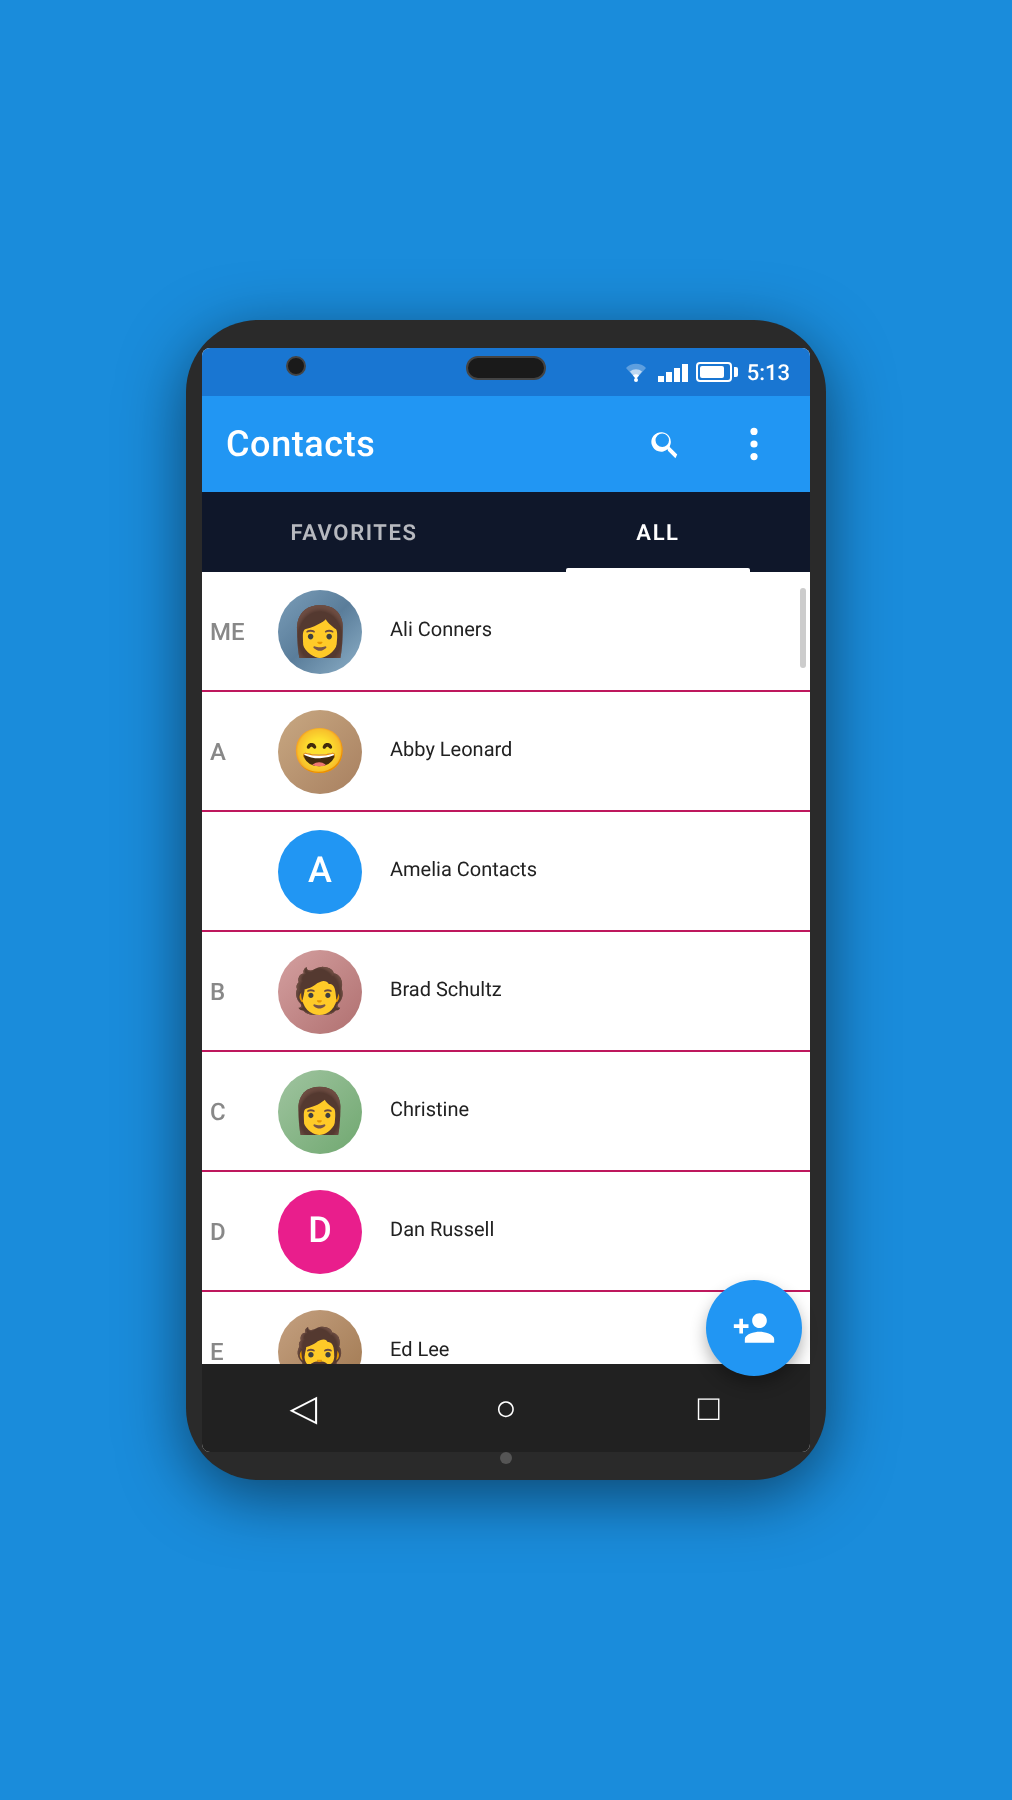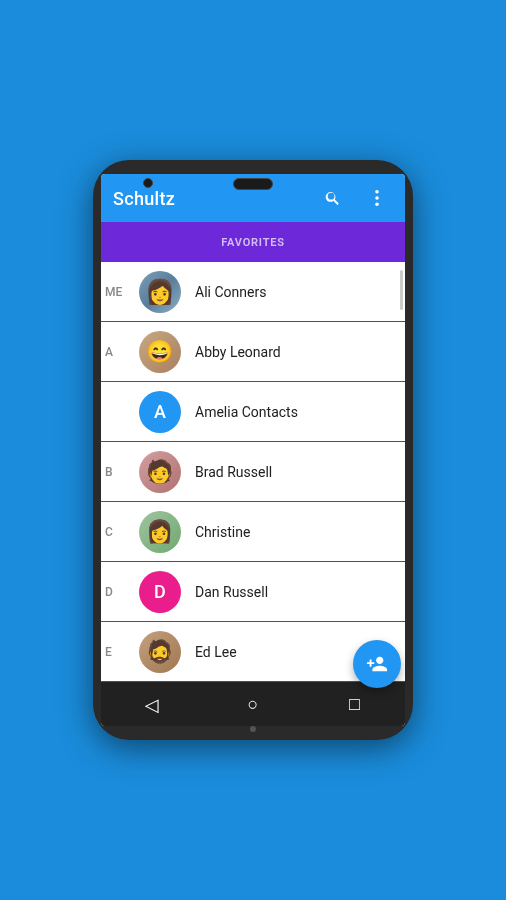--- a/index.html
+++ b/index.html
@@ -152,21 +152,21 @@
       display: flex;
       align-items: center;
       justify-content: center;
       width: 32px;
       height: 32px;
       border-radius: 50%;
     }
 
     
     .tabs {
-      background: #6d28d9;
+      background: #0f172a;
       display: flex;
       height: 40px;
     }
 
     .tab {
       flex: 1;
       display: flex;
       align-items: center;
       justify-content: center;
       color: rgba(255,255,255,0.7);
@@ -237,21 +237,21 @@
       display: flex;
       align-items: center;
       justify-content: center;
       font-size: 18px;
       font-weight: 500;
       color: white;
       overflow: hidden;
     }
 
     .contact-name {
-      font-size: 14px;
+      font-size: 10px;
       color: #212121;
       font-weight: 400;
     }
 
     
     .scrollbar-indicator {
       position: absolute;
       right: 2px;
       top: 8px;
       width: 3px;
@@ -371,43 +371,69 @@
   </style>
 </head>
 <body>
 
 <div class="phone-outer">
   <div class="phone-camera"></div>
   <div class="phone-speaker"></div>
 
   <div class="phone-screen">
 
+    <div class="status-bar">
+      <div class="status-icons">
+
+        <svg width="14" height="10" viewBox="0 0 14 10" fill="white">
+          <path d="M7 8.5l1.5-1.8a2.1 2.1 0 0 0-3 0L7 8.5z"></path>
+          <path d="M7 8.5L4 4.8a4.3 4.3 0 0 1 6 0L7 8.5z" fill-opacity="0.6"></path>
+          <path d="M7 8.5L2 3a7 7 0 0 1 10 0L7 8.5z" fill-opacity="0.3"></path>
+          <circle cx="7" cy="9" r="1"></circle>
+        </svg>
+
+        <div class="signal-icon">
+          <div class="signal-bar" style="height:3px;"></div>
+          <div class="signal-bar" style="height:5px;"></div>
+          <div class="signal-bar" style="height:7px;"></div>
+          <div class="signal-bar" style="height:9px;"></div>
+        </div>
+
+        <div class="battery-icon">
+          <div class="battery-fill"></div>
+        </div>
+        <span class="status-time">5:13</span>
+      </div>
+    </div>
 
     <div class="app-bar">
-      <span class="app-title">Schultz</span>
+      <span class="app-title">Contacts</span>
       <div class="app-bar-actions">
         <div class="icon-button">
           <svg width="18" height="18" viewBox="0 0 24 24" fill="white">
             <path d="M15.5 14h-.79l-.28-.27A6.5 6.5 0 1 0 13 15.5l.27.28v.79l5 4.99L19.49 19l-4.99-5zm-6 0A4.5 4.5 0 1 1 14 9.5 4.5 4.5 0 0 1 9.5 14z"></path>
           </svg>
         </div>
         <div class="icon-button">
           <svg width="4" height="18" viewBox="0 0 4 20" fill="white">
             <circle cx="2" cy="3" r="2"></circle>
             <circle cx="2" cy="10" r="2"></circle>
             <circle cx="2" cy="17" r="2"></circle>
           </svg>
         </div>
       </div>
     </div>
 
     <div class="tabs">
       <div class="tab">
         <span>FAVORITES</span>
       </div>
+      <div class="tab active">
+        <span>ALL</span>
+      </div>
     </div>
 
     <div class="contact-list" style="position:relative;">
 
       <div class="scrollbar-indicator"></div>
 
       <div class="contact-row">
         <span class="section-label">ME</span>
         <div class="avatar avatar-photo-1"></div>
         <span class="contact-name">Ali Conners</span>
@@ -423,21 +449,21 @@
         <span class="section-label"></span>
         <div class="avatar avatar-blue">
           <span>A</span>
         </div>
         <span class="contact-name">Amelia Contacts</span>
       </div>
 
       <div class="contact-row">
         <span class="section-label">B</span>
         <div class="avatar avatar-photo-3"></div>
-        <span class="contact-name">Brad Russell</span>
+        <span class="contact-name">Brad Schultz</span>
       </div>
 
       <div class="contact-row">
         <span class="section-label">C</span>
         <div class="avatar avatar-photo-4"></div>
         <span class="contact-name">Christine</span>
       </div>
 
       <div class="contact-row">
         <span class="section-label">D</span>

